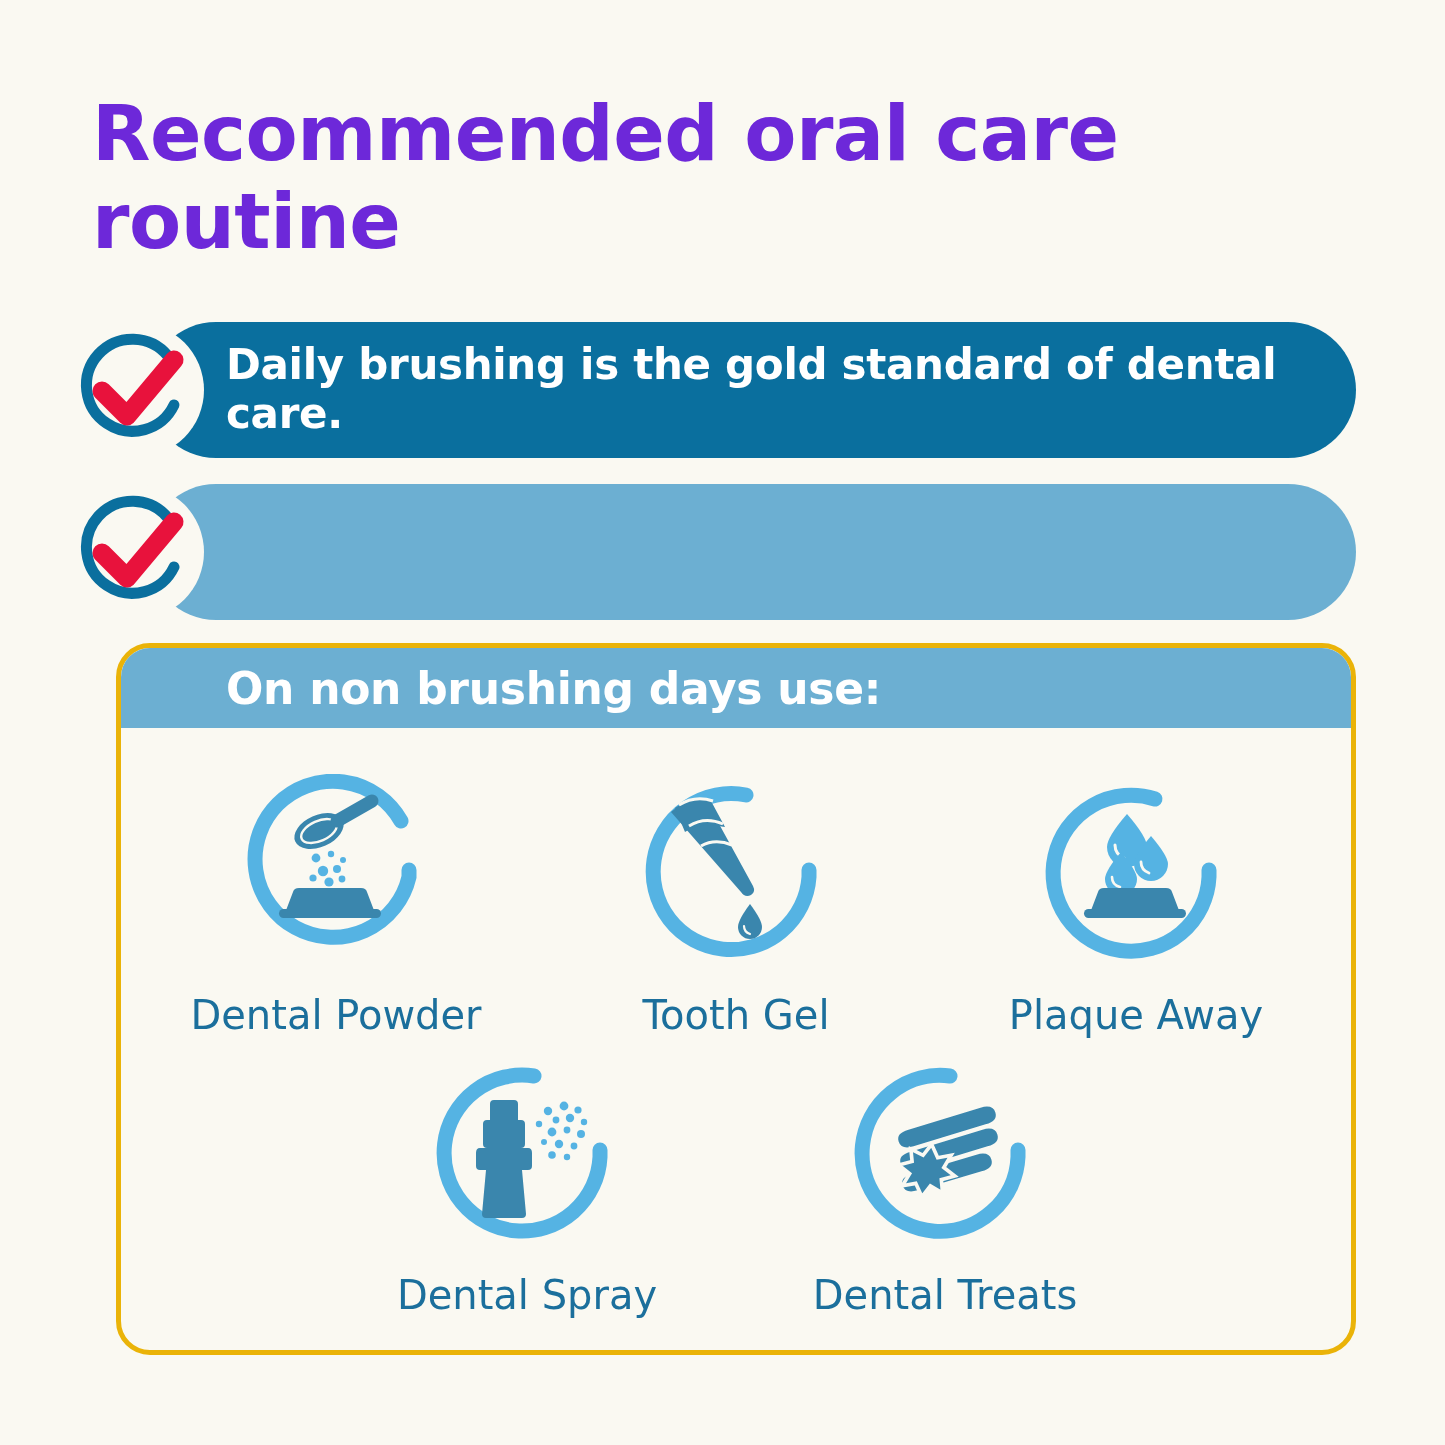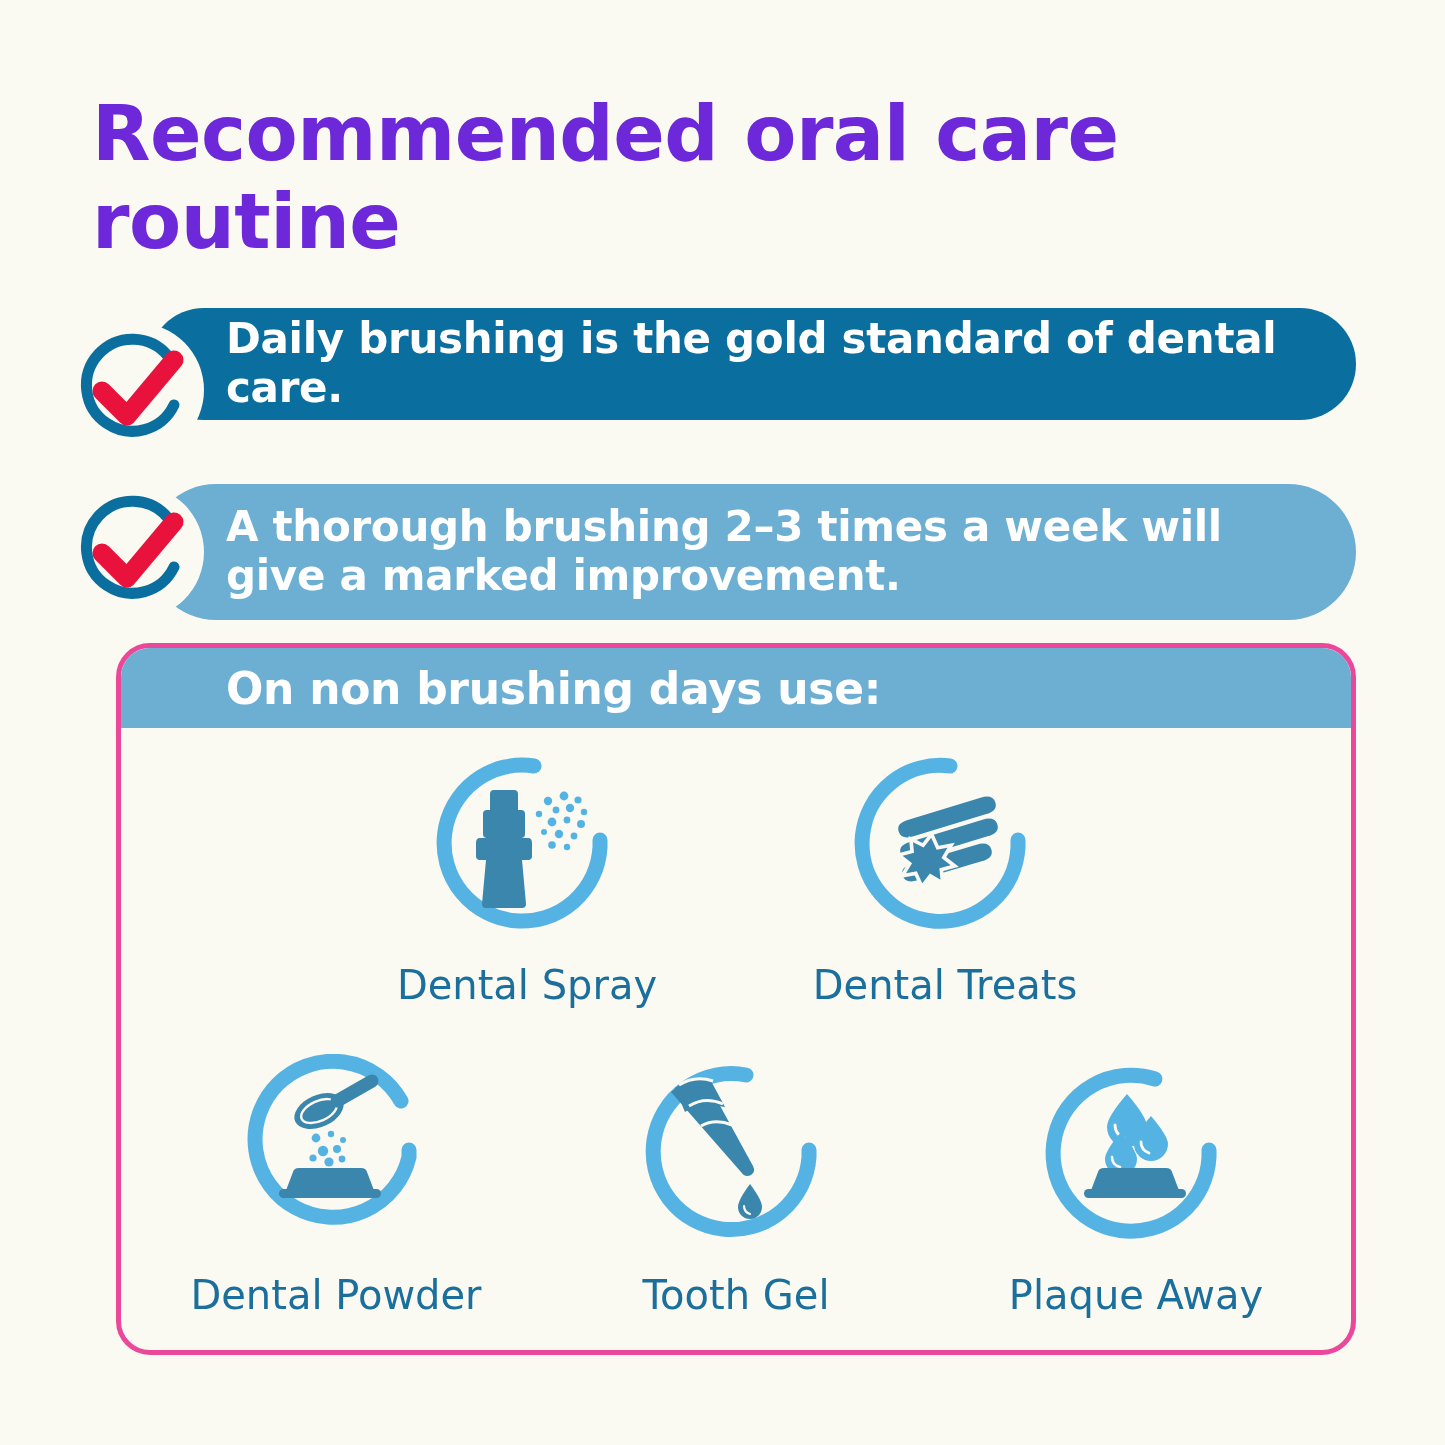--- a/index.html
+++ b/index.html
@@ -42,21 +42,21 @@
     display: flex;
     align-items: center;
   }
   .banner-bg {
     position: absolute;
     left: 0; top: 0;
     width: 100%;
     height: 100%;
     border-radius: 999px;
   }
-  #banner-1 { top: 308px; height: 112px; }
+  #banner-1 { top: 322px; height: 136px; }
   #banner-1 .banner-bg { background: #0a6f9e; }
   #banner-2 { top: 484px; height: 136px; }
   #banner-2 .banner-bg { background: #6cafd2; }
 
   .banner-text {
     position: relative;
     z-index: 3;
     padding-left: 78px;
     padding-right: 30px;
     color: #ffffff;
@@ -78,21 +78,21 @@
   #check-2 { left: 70px; top: 485px; }
   .check-icon svg { display: block; width: 100%; height: 100%; }
 
   
   .product-card {
     position: absolute;
     left: 116px;
     top: 643px;
     width: 1240px;
     height: 712px;
-    border: 5px solid #ec4899;
+    border: 5px solid #eab308;
     border-radius: 34px;
     background: #faf9f2;
     overflow: hidden;
   }
   .card-header {
     height: 80px;
     background: #6cafd2;
     display: flex;
     align-items: center;
     padding-left: 105px;
@@ -155,37 +155,105 @@
   <div class="check-icon" id="check-1">
     <svg viewBox="0 0 134 134" xmlns="http://www.w3.org/2000/svg">
       <circle cx="67" cy="67" r="67" fill="#faf9f2"></circle>
       <path d="M98 33 A46 46 0 1 0 104 82" fill="none" stroke="#0a6f9e" stroke-width="11" stroke-linecap="round"></path>
       <path d="M32 68 L57 93 L104 37" fill="none" stroke="#e8123c" stroke-width="19" stroke-linecap="round" stroke-linejoin="round"></path>
     </svg>
   </div>
 
   <div class="banner" id="banner-2">
     <div class="banner-bg"></div>
-    <div class="banner-text">A thorough brushing 2–3 times a week will give a marked improvement.</div>
   </div>
   <div class="check-icon" id="check-2">
     <svg viewBox="0 0 134 134" xmlns="http://www.w3.org/2000/svg">
       <circle cx="67" cy="67" r="67" fill="#faf9f2"></circle>
       <path d="M98 33 A46 46 0 1 0 104 82" fill="none" stroke="#0a6f9e" stroke-width="11" stroke-linecap="round"></path>
       <path d="M32 68 L57 93 L104 37" fill="none" stroke="#e8123c" stroke-width="19" stroke-linecap="round" stroke-linejoin="round"></path>
     </svg>
   </div>
 
   <div class="product-card">
 
     <div class="card-header">
       <span class="card-header-title">On non brushing days use:</span>
     </div>
 
     <div class="card-body">
+
+      <div class="icon-row" id="row-top">
+
+        <div class="product-item">
+          <div class="product-icon">
+            <svg viewBox="0 0 206 206" xmlns="http://www.w3.org/2000/svg">
+              <path d="M168 47 A78 78 0 1 0 176 103 L176 96" fill="none" stroke="#55b3e3" stroke-width="15" stroke-linecap="round"></path>
+
+              <ellipse cx="86" cy="57" rx="26" ry="16" transform="rotate(-24 86 57)" fill="#3a86ad"></ellipse>
+              <ellipse cx="86" cy="57" rx="19" ry="10" transform="rotate(-24 86 57)" fill="none" stroke="#faf9f2" stroke-width="2.4"></ellipse>
+
+              <path d="M104 47 L139 27" stroke="#3a86ad" stroke-width="13" stroke-linecap="round"></path>
+
+              <circle cx="83" cy="84" r="4.4" fill="#55b3e3"></circle>
+              <circle cx="98" cy="80" r="3.2" fill="#55b3e3"></circle>
+              <circle cx="90" cy="97" r="5.2" fill="#55b3e3"></circle>
+              <circle cx="104" cy="95" r="4.0" fill="#55b3e3"></circle>
+              <circle cx="80" cy="104" r="3.6" fill="#55b3e3"></circle>
+              <circle cx="96" cy="108" r="4.6" fill="#55b3e3"></circle>
+              <circle cx="110" cy="86" r="3.0" fill="#55b3e3"></circle>
+              <circle cx="109" cy="105" r="3.4" fill="#55b3e3"></circle>
+
+              <path d="M52 139 L60 118 Q61 114 66 114 L128 114 Q133 114 134 118 L142 139 Q143 143 138 143 L56 143 Q51 143 52 139 Z" fill="#3a86ad"></path>
+              <rect x="46" y="135" width="102" height="9" rx="4.5" fill="#3a86ad"></rect>
+            </svg>
+          </div>
+          <div class="product-label">Dental Powder</div>
+        </div>
+
+        <div class="product-item">
+          <div class="product-icon">
+            <svg viewBox="0 0 206 206" xmlns="http://www.w3.org/2000/svg">
+              <path d="M113 21 A78 78 0 1 0 176 103 L176 96" fill="none" stroke="#55b3e3" stroke-width="15" stroke-linecap="round"></path>
+
+              <path d="M38 38 Q54 24 74 28 L120 112 Q123 118 118 121 Q112 124 108 118 L38 38 Z" fill="#3a86ad"></path>
+              <path d="M42 34 Q58 22 78 27 L92 53 Q66 48 52 58 Z" fill="#3a86ad"></path>
+              <path d="M46 31 Q62 21 80 27" fill="none" stroke="#faf9f2" stroke-width="3"></path>
+              <path d="M56 52 Q72 42 90 50" fill="none" stroke="#faf9f2" stroke-width="3"></path>
+              <path d="M68 72 Q82 64 99 71" fill="none" stroke="#faf9f2" stroke-width="3"></path>
+
+              <path d="M117 130 Q105 146 105 153 A12 12 0 0 0 129 153 Q129 146 117 130 Z" fill="#3a86ad"></path>
+              <path d="M111 152 q0 6 6 8" fill="none" stroke="#faf9f2" stroke-width="2.2" stroke-linecap="round"></path>
+            </svg>
+          </div>
+          <div class="product-label">Tooth Gel</div>
+        </div>
+
+        <div class="product-item">
+          <div class="product-icon">
+            <svg viewBox="0 0 206 206" xmlns="http://www.w3.org/2000/svg">
+              <path d="M122 25 A78 78 0 1 0 176 103 L176 96" fill="none" stroke="#55b3e3" stroke-width="15" stroke-linecap="round"></path>
+
+              <path d="M94 40 Q74 63 74 73 A20 20 0 0 0 114 73 Q114 63 94 40 Z" fill="#55b3e3"></path>
+              <path d="M82 71 q0 9 9 13" fill="none" stroke="#faf9f2" stroke-width="3" stroke-linecap="round"></path>
+
+              <path d="M118 62 Q101 82 101 90 A17 17 0 0 0 135 90 Q135 82 118 62 Z" fill="#55b3e3"></path>
+              <path d="M108 88 q0 8 8 11" fill="none" stroke="#faf9f2" stroke-width="2.8" stroke-linecap="round"></path>
+
+              <path d="M88 78 Q72 97 72 105 A16 16 0 0 0 104 105 Q104 97 88 78 Z" fill="#55b3e3"></path>
+              <path d="M79 103 q0 8 8 10" fill="none" stroke="#faf9f2" stroke-width="2.6" stroke-linecap="round"></path>
+
+              <path d="M57 139 L65 118 Q66 114 71 114 L133 114 Q138 114 139 118 L147 139 Q148 143 143 143 L61 143 Q56 143 57 139 Z" fill="#3a86ad"></path>
+              <rect x="51" y="135" width="102" height="9" rx="4.5" fill="#3a86ad"></rect>
+            </svg>
+          </div>
+          <div class="product-label">Plaque Away</div>
+        </div>
+
+      </div>
 
       <div class="icon-row" id="row-bottom">
 
         <div class="product-item">
           <div class="product-icon">
             <svg viewBox="0 0 206 206" xmlns="http://www.w3.org/2000/svg">
               <path d="M110 22 A78 78 0 1 0 176 103 L176 96" fill="none" stroke="#55b3e3" stroke-width="15" stroke-linecap="round"></path>
 
               <path d="M66 50 Q66 46 70 46 L90 46 Q94 46 94 50 L94 66 L97 66 Q101 66 101 70 L101 90 Q101 94 97 94 L104 94 Q108 94 108 99 L108 112 Q108 116 104 116 L98 116 L102 160 Q102 164 98 164 L62 164 Q58 164 58 160 L62 116 L56 116 Q52 116 52 112 L52 99 Q52 94 56 94 L63 94 Q59 94 59 90 L59 70 Q59 66 63 66 L66 66 Z" fill="#3a86ad"></path>
 
@@ -223,85 +291,16 @@
               </g>
 
               <path d="M71 74 l10 5 l7 -9 l5 11 l11 -2 l-6 10 l9 7 l-11 3 l1 11 l-10 -6 l-7 9 l-5 -11 l-11 2 l6 -10 l-9 -7 l11 -3 Z" transform="translate(-8,22) scale(1.22) translate(-8,-14)" fill="#3a86ad" stroke="#faf9f2" stroke-width="3"></path>
             </svg>
           </div>
           <div class="product-label">Dental Treats</div>
         </div>
 
       </div>
 
-      <div class="icon-row" id="row-top">
-
-        <div class="product-item">
-          <div class="product-icon">
-            <svg viewBox="0 0 206 206" xmlns="http://www.w3.org/2000/svg">
-              <path d="M168 47 A78 78 0 1 0 176 103 L176 96" fill="none" stroke="#55b3e3" stroke-width="15" stroke-linecap="round"></path>
-
-              <ellipse cx="86" cy="57" rx="26" ry="16" transform="rotate(-24 86 57)" fill="#3a86ad"></ellipse>
-              <ellipse cx="86" cy="57" rx="19" ry="10" transform="rotate(-24 86 57)" fill="none" stroke="#faf9f2" stroke-width="2.4"></ellipse>
-
-              <path d="M104 47 L139 27" stroke="#3a86ad" stroke-width="13" stroke-linecap="round"></path>
-
-              <circle cx="83" cy="84" r="4.4" fill="#55b3e3"></circle>
-              <circle cx="98" cy="80" r="3.2" fill="#55b3e3"></circle>
-              <circle cx="90" cy="97" r="5.2" fill="#55b3e3"></circle>
-              <circle cx="104" cy="95" r="4.0" fill="#55b3e3"></circle>
-              <circle cx="80" cy="104" r="3.6" fill="#55b3e3"></circle>
-              <circle cx="96" cy="108" r="4.6" fill="#55b3e3"></circle>
-              <circle cx="110" cy="86" r="3.0" fill="#55b3e3"></circle>
-              <circle cx="109" cy="105" r="3.4" fill="#55b3e3"></circle>
-
-              <path d="M52 139 L60 118 Q61 114 66 114 L128 114 Q133 114 134 118 L142 139 Q143 143 138 143 L56 143 Q51 143 52 139 Z" fill="#3a86ad"></path>
-              <rect x="46" y="135" width="102" height="9" rx="4.5" fill="#3a86ad"></rect>
-            </svg>
-          </div>
-          <div class="product-label">Dental Powder</div>
-        </div>
-
-        <div class="product-item">
-          <div class="product-icon">
-            <svg viewBox="0 0 206 206" xmlns="http://www.w3.org/2000/svg">
-              <path d="M113 21 A78 78 0 1 0 176 103 L176 96" fill="none" stroke="#55b3e3" stroke-width="15" stroke-linecap="round"></path>
-
-              <path d="M38 38 Q54 24 74 28 L120 112 Q123 118 118 121 Q112 124 108 118 L38 38 Z" fill="#3a86ad"></path>
-              <path d="M42 34 Q58 22 78 27 L92 53 Q66 48 52 58 Z" fill="#3a86ad"></path>
-              <path d="M46 31 Q62 21 80 27" fill="none" stroke="#faf9f2" stroke-width="3"></path>
-              <path d="M56 52 Q72 42 90 50" fill="none" stroke="#faf9f2" stroke-width="3"></path>
-              <path d="M68 72 Q82 64 99 71" fill="none" stroke="#faf9f2" stroke-width="3"></path>
-
-              <path d="M117 130 Q105 146 105 153 A12 12 0 0 0 129 153 Q129 146 117 130 Z" fill="#3a86ad"></path>
-              <path d="M111 152 q0 6 6 8" fill="none" stroke="#faf9f2" stroke-width="2.2" stroke-linecap="round"></path>
-            </svg>
-          </div>
-          <div class="product-label">Tooth Gel</div>
-        </div>
-
-        <div class="product-item">
-          <div class="product-icon">
-            <svg viewBox="0 0 206 206" xmlns="http://www.w3.org/2000/svg">
-              <path d="M122 25 A78 78 0 1 0 176 103 L176 96" fill="none" stroke="#55b3e3" stroke-width="15" stroke-linecap="round"></path>
-
-              <path d="M94 40 Q74 63 74 73 A20 20 0 0 0 114 73 Q114 63 94 40 Z" fill="#55b3e3"></path>
-              <path d="M82 71 q0 9 9 13" fill="none" stroke="#faf9f2" stroke-width="3" stroke-linecap="round"></path>
-
-              <path d="M118 62 Q101 82 101 90 A17 17 0 0 0 135 90 Q135 82 118 62 Z" fill="#55b3e3"></path>
-              <path d="M108 88 q0 8 8 11" fill="none" stroke="#faf9f2" stroke-width="2.8" stroke-linecap="round"></path>
-
-              <path d="M88 78 Q72 97 72 105 A16 16 0 0 0 104 105 Q104 97 88 78 Z" fill="#55b3e3"></path>
-              <path d="M79 103 q0 8 8 10" fill="none" stroke="#faf9f2" stroke-width="2.6" stroke-linecap="round"></path>
-
-              <path d="M57 139 L65 118 Q66 114 71 114 L133 114 Q138 114 139 118 L147 139 Q148 143 143 143 L61 143 Q56 143 57 139 Z" fill="#3a86ad"></path>
-              <rect x="51" y="135" width="102" height="9" rx="4.5" fill="#3a86ad"></rect>
-            </svg>
-          </div>
-          <div class="product-label">Plaque Away</div>
-        </div>
-
-      </div>
-
     </div>
   </div>
 
 </div>
 
 </body></html>

